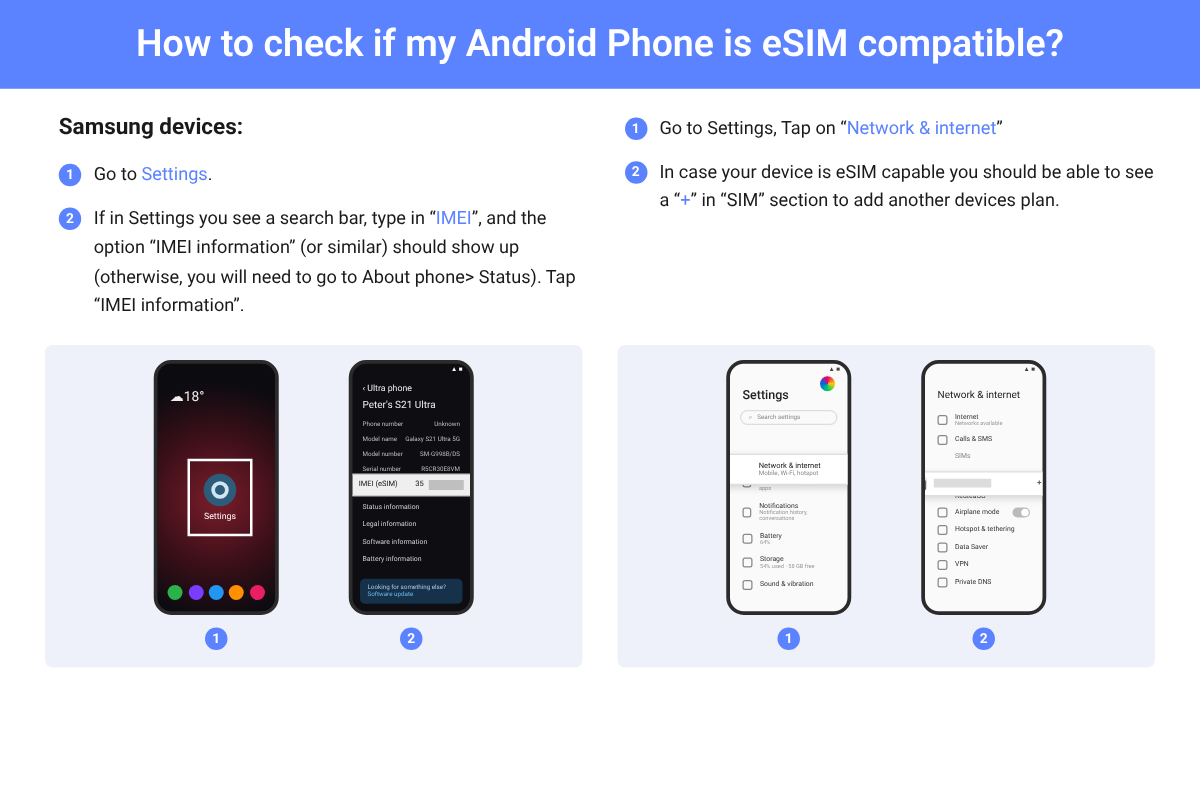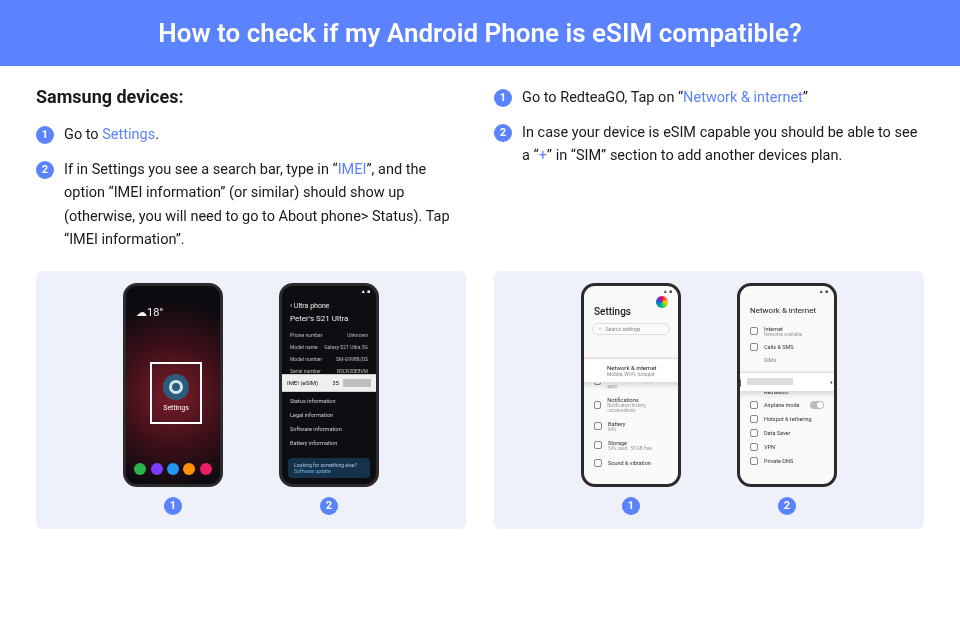--- a/index.html
+++ b/index.html
@@ -9,27 +9,27 @@
     color: #1a1a1a;
     width: 960px;
     height: 640px;
     overflow: hidden;
   }
   .header {
     background: #5b82ff;
     color: #fff;
     text-align: center;
     padding: 18px 0;
-    font-size: 26px;
+    font-size: 30px;
     font-weight: 600;
   }
   .columns {
     display: flex;
     gap: 28px;
-    padding: 20px 36px 0 36px;
+    padding: 20px 36px 0 47px;
   }
   .col { flex: 1; }
   .col h2 {
     font-size: 18px;
     font-weight: 700;
     margin-bottom: 16px;
   }
   .steps { list-style: none; }
   .step {
     display: flex;
@@ -265,21 +265,21 @@
       </li>
     </ul>
   </div>
 
   <div class="col">
     <ul class="steps">
       <li class="step">
         <span class="step-num">1</span>
         <div class="step-body">
           <p>
-            <span>Go to RedteaGO, Tap on “</span><span class="hl">Network &amp; internet</span><span>”</span>
+            <span>Go to Settings, Tap on “</span><span class="hl">Network &amp; internet</span><span>”</span>
           </p>
         </div>
       </li>
       <li class="step">
         <span class="step-num">2</span>
         <div class="step-body">
           <p>
             <span>In case your device is eSIM capable you should be able to see a “</span><span class="hl">+</span><span>” in “SIM” section to add another devices plan.</span>
           </p>
         </div>

